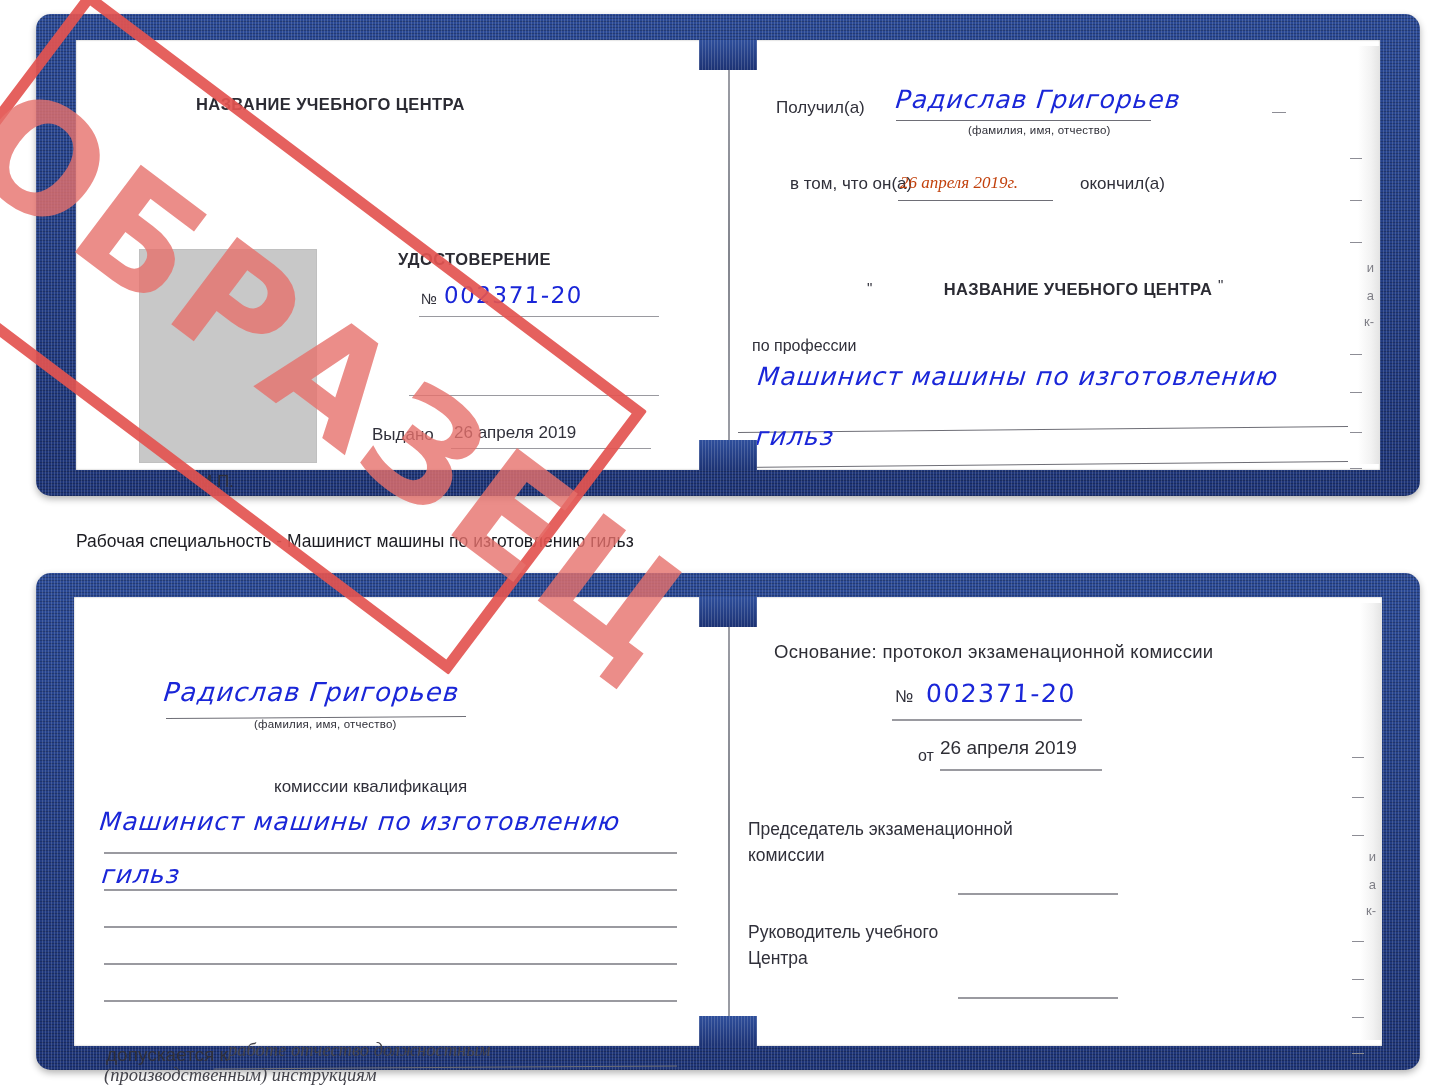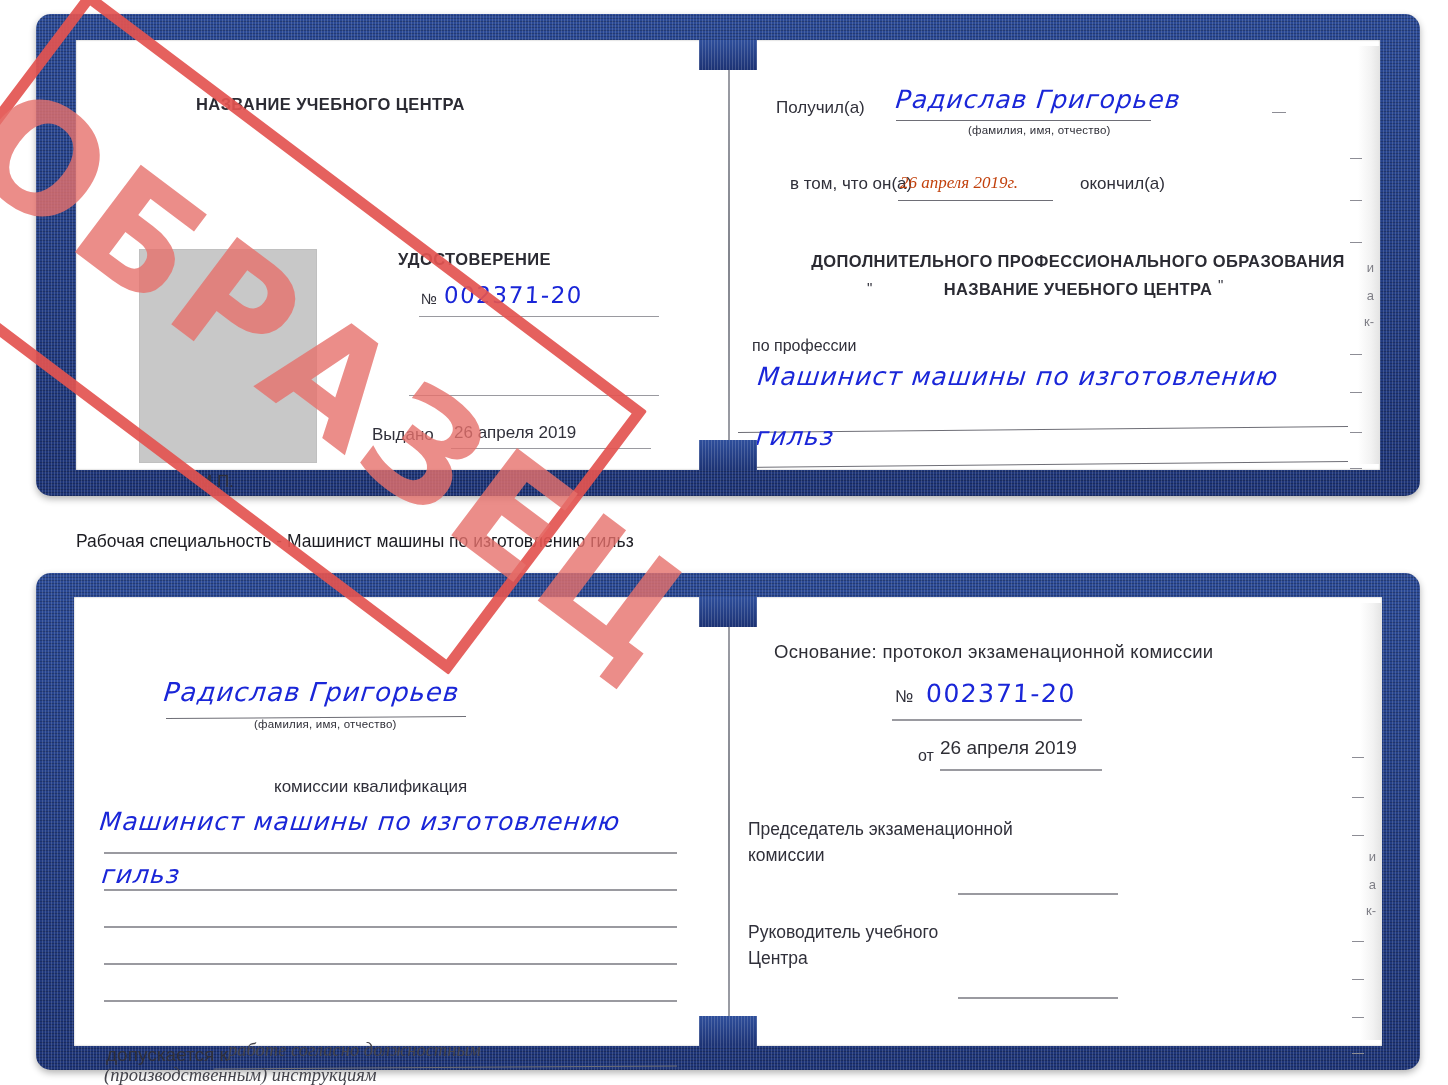--- a/index.html
+++ b/index.html
@@ -167,21 +167,20 @@
       <div class="hand" style="left:168px; top:45px; font-size:25px;">Радислав Григорьев</div>
       <div class="rule dark" style="left:168px; top:80px; width:255px;"></div>
       <div class="t small" style="left:240px; top:84px;">(фамилия, имя, отчество)</div>
       <div class="bleed-dash" style="right:94px; top:72px; width:14px;"></div>
 
       <div class="t lbl" style="left:62px; top:134px;">в том, что он(а)</div>
       <div class="t ital" style="left:172px; top:133px;">26 апреля 2019г.</div>
       <div class="rule dark" style="left:170px; top:160px; width:155px;"></div>
       <div class="t lbl" style="left:352px; top:134px;">окончил(а)</div>
 
-      <div class="t caps" style="left:40px; top:212px; width:620px; text-align:center;">ДОПОЛНИТЕЛЬНОГО ПРОФЕССИОНАЛЬНОГО ОБРАЗОВАНИЯ</div>
       <div class="t lbl" style="left:139px; top:239px; font-size:15px;">"</div>
       <div class="t caps" style="left:85px; top:240px; width:530px; text-align:center;">НАЗВАНИЕ УЧЕБНОГО ЦЕНТРА</div>
       <div class="t lbl" style="left:490px; top:236px; font-size:15px;">"</div>
 
       <div class="t lbl" style="left:24px; top:297px; font-size:16px;">по профессии</div>
       <div class="hand" style="left:30px; top:322px; font-size:25px;">Машинист машины по изготовлению</div>
       <div class="rule dark" style="left:10px; top:389px; width:610px; transform:rotate(-0.55deg);"></div>
       <div class="hand" style="left:28px; top:382px; font-size:25px;">гильз</div>
       <div class="rule dark" style="left:10px; top:424px; width:610px; transform:rotate(-0.55deg);"></div>
 
@@ -225,21 +224,21 @@
       <div class="hand" style="left:26px; top:210px; font-size:25px;">Машинист машины по изготовлению</div>
       <div class="rule" style="left:30px; top:255px; width:573px; height:2px;"></div>
 
       <div class="hand" style="left:28px; top:263px; font-size:25px;">гильз</div>
       <div class="rule" style="left:30px; top:292px; width:573px; height:2px;"></div>
       <div class="rule" style="left:30px; top:329px; width:573px; height:2px;"></div>
       <div class="rule" style="left:30px; top:366px; width:573px; height:2px;"></div>
       <div class="rule" style="left:30px; top:403px; width:573px; height:2px;"></div>
 
       <div class="t lbl" style="left:32px; top:447px; font-size:19px;">допускается к</div>
-      <div class="t ital-s" style="left:154px; top:443px;">работе согласно должностным</div>
+      <div class="t ital-s" style="left:154px; top:443px;">работе отчество должностным</div>
       <div class="rule dark" style="left:140px; top:470px; width:463px; transform:rotate(-0.35deg);"></div>
       <div class="t ital-s" style="left:30px; top:468px;">(производственным) инструкциям</div>
 
     </div>
 
     <div class="page right">
       <div class="t" style="left:46px; top:44px; font-size:18.5px; letter-spacing:.3px;">Основание: протокол экзаменационной комиссии</div>
 
       <div class="t lbl" style="left:167px; top:90px; font-size:17px;">№</div>
       <div class="hand num" style="left:198px; top:82px; font-size:25px;">002371-20</div>

